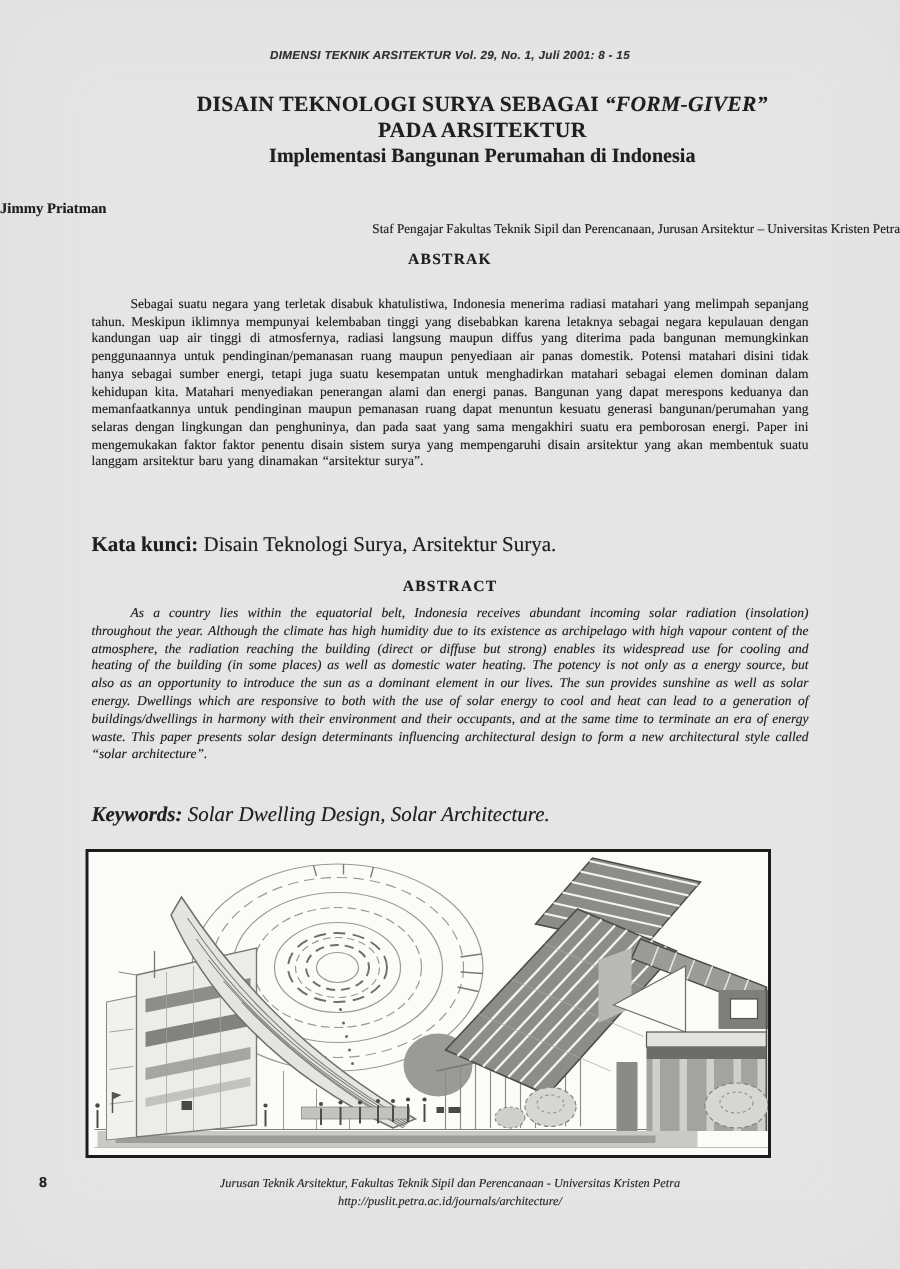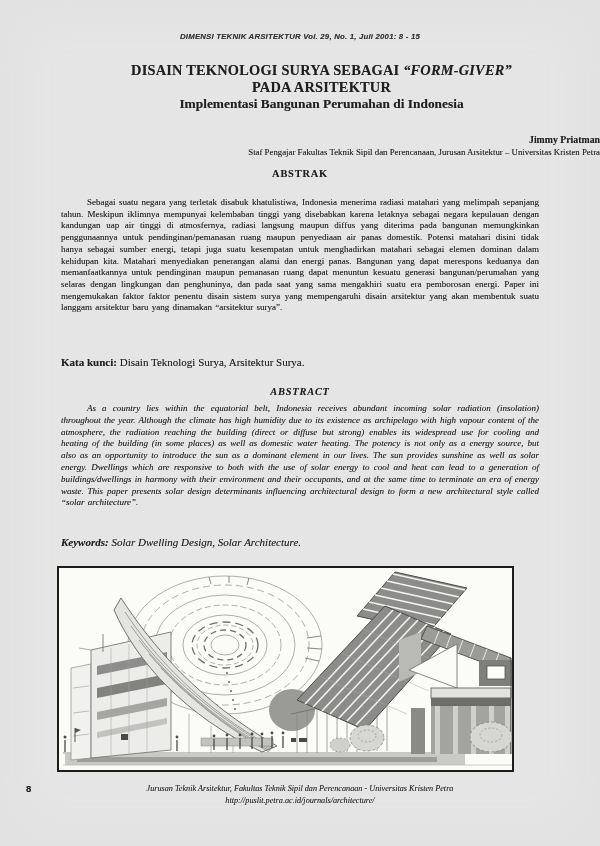--- a/index.html
+++ b/index.html
@@ -13,39 +13,39 @@
     position:absolute; top:32px; left:0; right:0; text-align:center;
     font-family:"Liberation Sans", sans-serif; font-weight:bold; font-style:italic;
     font-size:7.8px; color:#333; letter-spacing:0.2px;
   }
   .title-block { position:absolute; top:62px; left:0; right:0; text-align:center;margin-left:43px; }
   .title-line1 { font-weight:bold; font-size:14.4px; letter-spacing:0.2px; line-height:17px; }
   .title-line1 .em { font-style:italic; }
   .title-line2 { font-weight:bold; font-size:14.4px; letter-spacing:0.2px; line-height:17px; }
   .title-line3 { font-weight:bold; font-size:13.4px; line-height:16px; }
   .author-name {
-    position:absolute; top:134px; left:0; right:0; text-align:right;
+    position:absolute; top:134px; left:0; right:0; text-align:left;
     font-weight:bold; font-size:9.8px;
   }
   .affiliation {
     position:absolute; top:147px; left:0; right:0; text-align:right; font-size:8.8px;
   }
   .section-heading {
     position:absolute; left:0; right:0; text-align:center;
     font-weight:bold; font-size:10.4px; letter-spacing:0.8px;
   }
   #h-abstrak { top:168px; }
-  #h-abstract { top:386px; font-style:italic; }
+  #h-abstract { top:386px; }
   .para {
     position:absolute; left:61px; width:478px; text-align:justify;
     font-size:9px; line-height:11.7px; text-indent:26px; word-spacing:1px;
   }
   #para-id { top:197px; }
   #para-en { top:403px; font-style:italic; line-height:11.8px; }
-  .kwline { position:absolute; left:61px; width:478px; font-size:11px; }
+  .kwline { position:absolute; left:61px; width:478px; font-size:14px; }
   #kata-kunci { top:356px; }
   #keywords { top:536px; font-style:italic; }
   .kwlabel { font-weight:bold; }
   .figure-frame {
     position:absolute; left:57px; top:566px; width:457px; height:206px;
     border:2px solid #1c1c1c; box-sizing:border-box; background:#fbfbf8;
   }
   .figure-frame svg { display:block; width:100%; height:100%; }
   .footer-pagenum {
     position:absolute; left:26px; top:783px;

